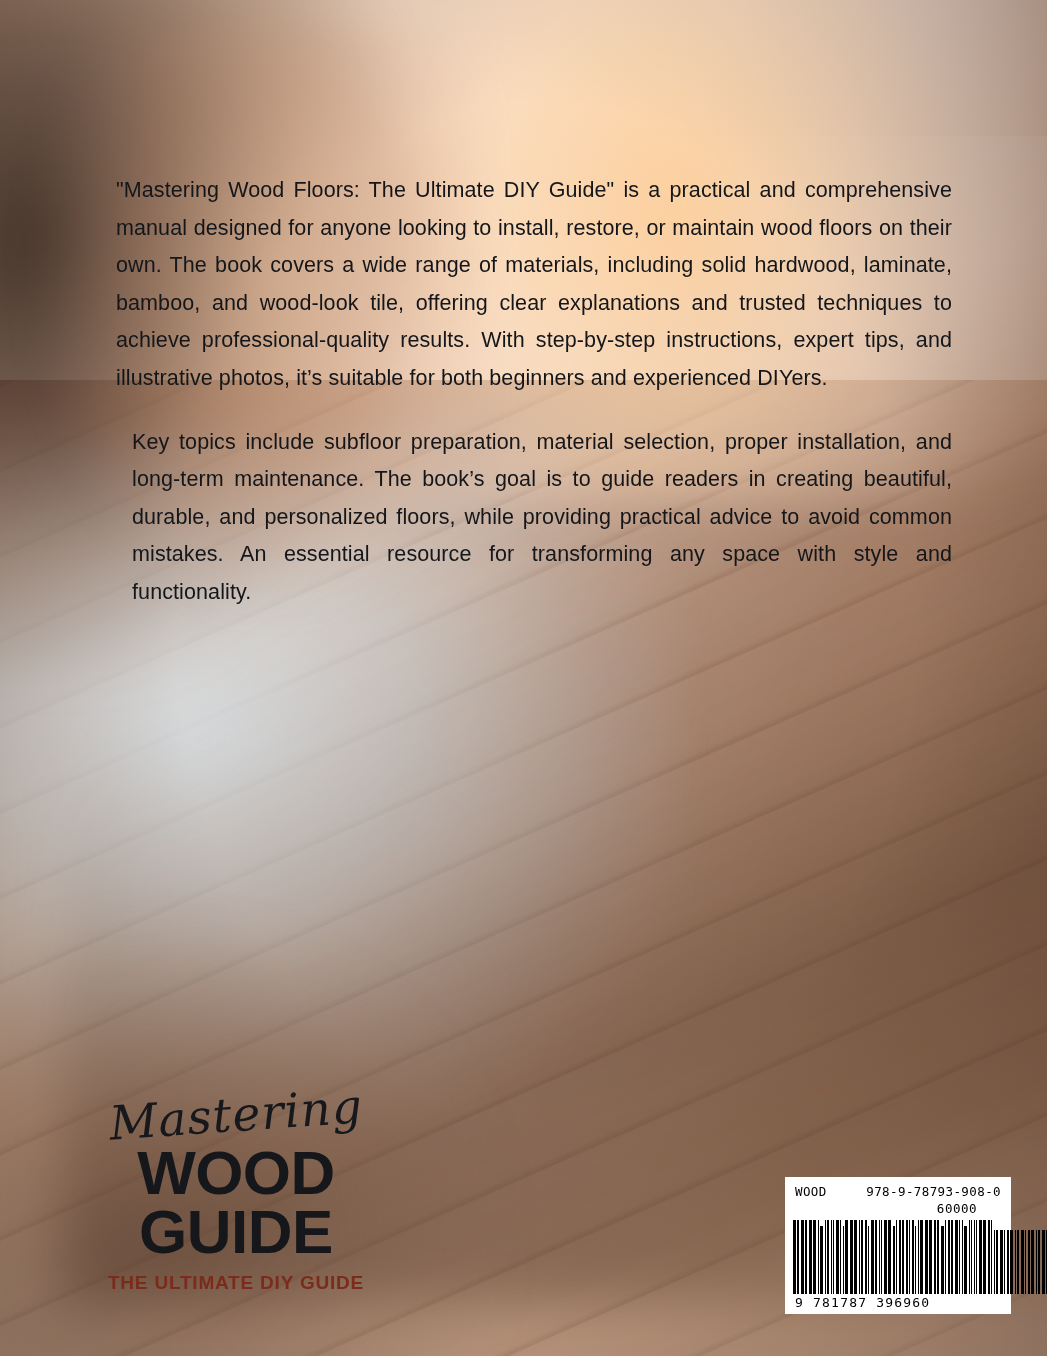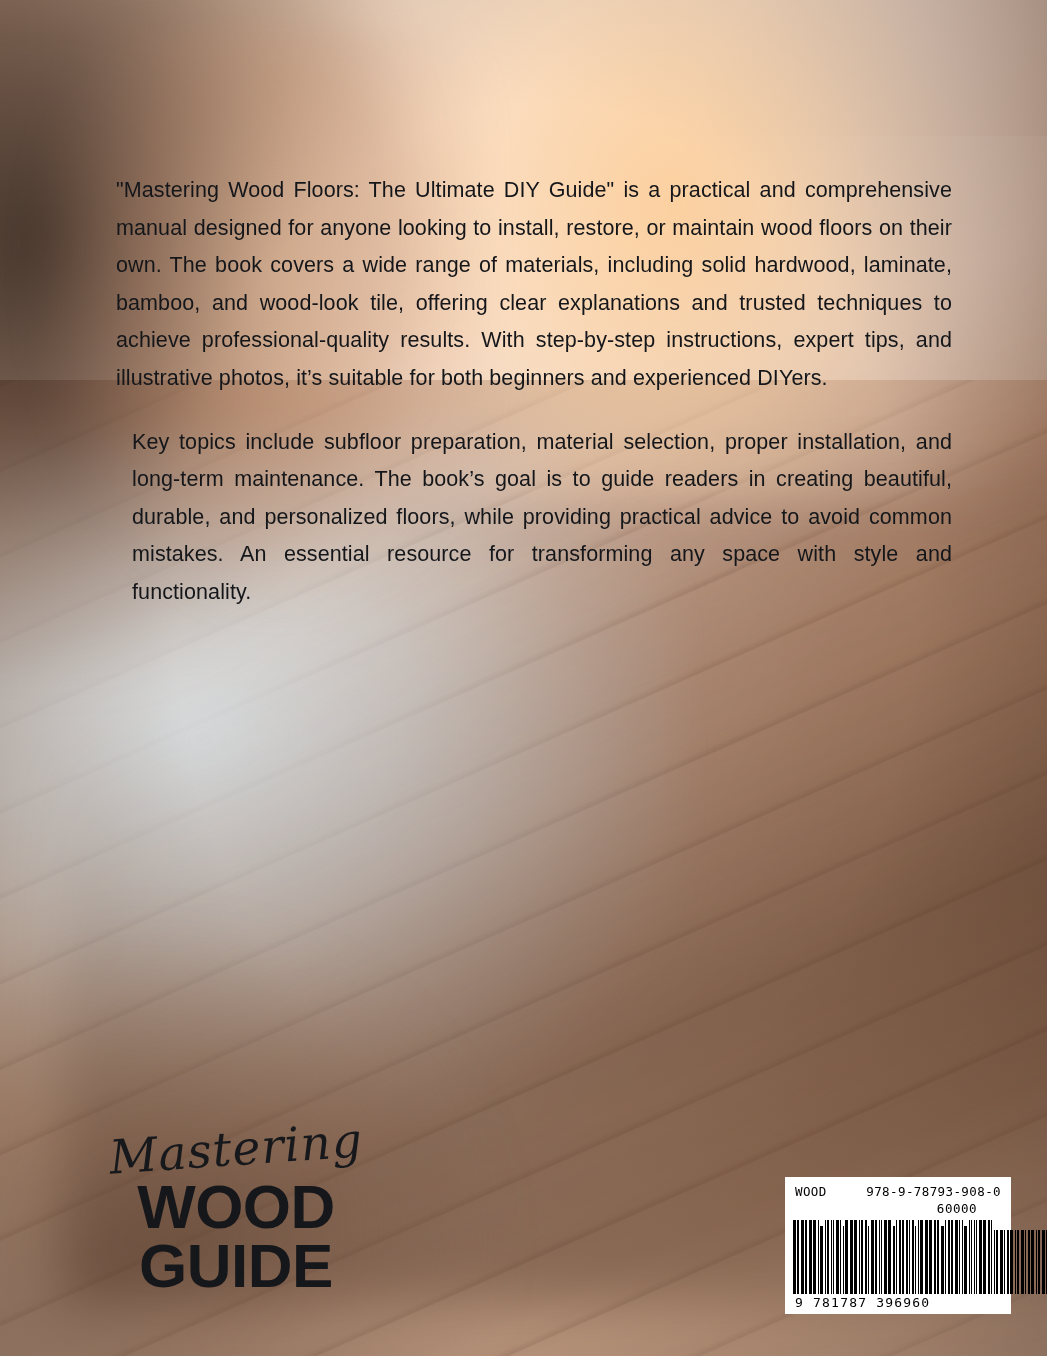--- a/index.html
+++ b/index.html
@@ -291,20 +291,21 @@
 
   <div class="blurb">
     <p>"Mastering Wood Floors: The Ultimate DIY Guide" is a practical and comprehensive manual designed for anyone looking to install, restore, or maintain wood floors on their own. The book covers a wide range of materials, including solid hardwood, laminate, bamboo, and wood-look tile, offering clear explanations and trusted techniques to achieve professional-quality results. With step-by-step instructions, expert tips, and illustrative photos, it’s suitable for both beginners and experienced DIYers.</p>
     <p>Key topics include subfloor preparation, material selection, proper installation, and long-term maintenance. The book’s goal is to guide readers in creating beautiful, durable, and personalized floors, while providing practical advice to avoid common mistakes. An essential resource for transforming any space with style and functionality.</p>
   </div>
 
   <div class="logo">
     <div class="logo-script">Mastering</div>
     <div class="logo-word one">WOOD</div>
     <div class="logo-word two">GUIDE</div>
+    <div class="logo-sub">THE ULTIMATE DIY GUIDE</div>
   </div>
 
   <div class="barcode-box">
     <div class="barcode-isbn-row">
       <span>WOOD</span>
       <span>978-9-78793-908-0</span>
     </div>
     <div class="barcode-addon-num">60000</div>
     <div class="bars" id="bars">
         <div class="bar-group-main">

